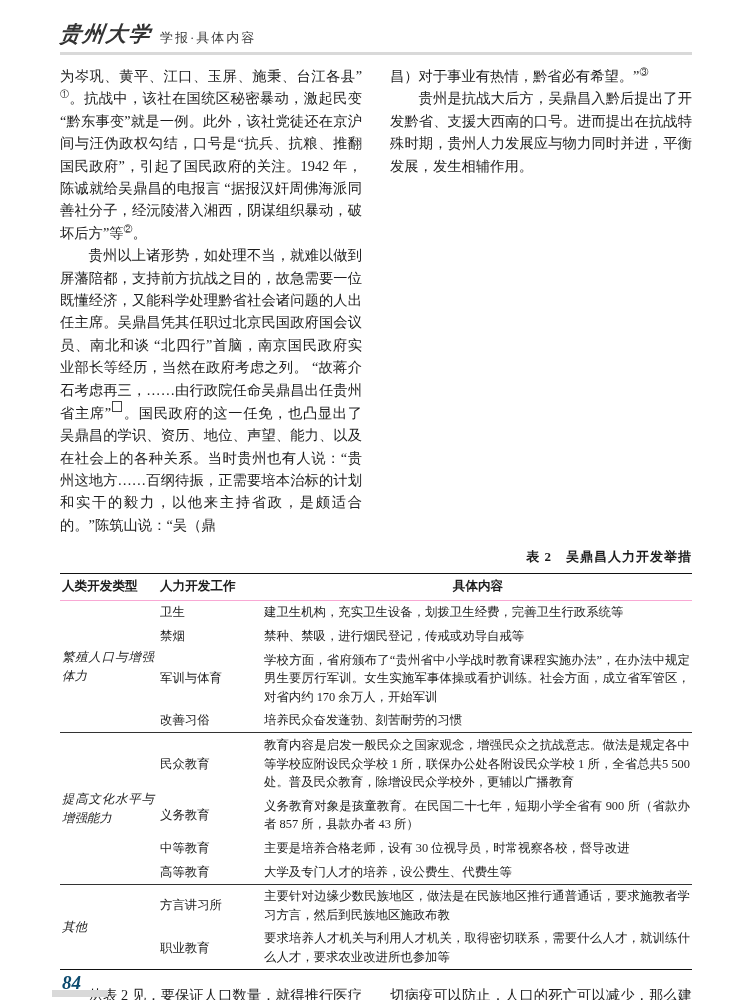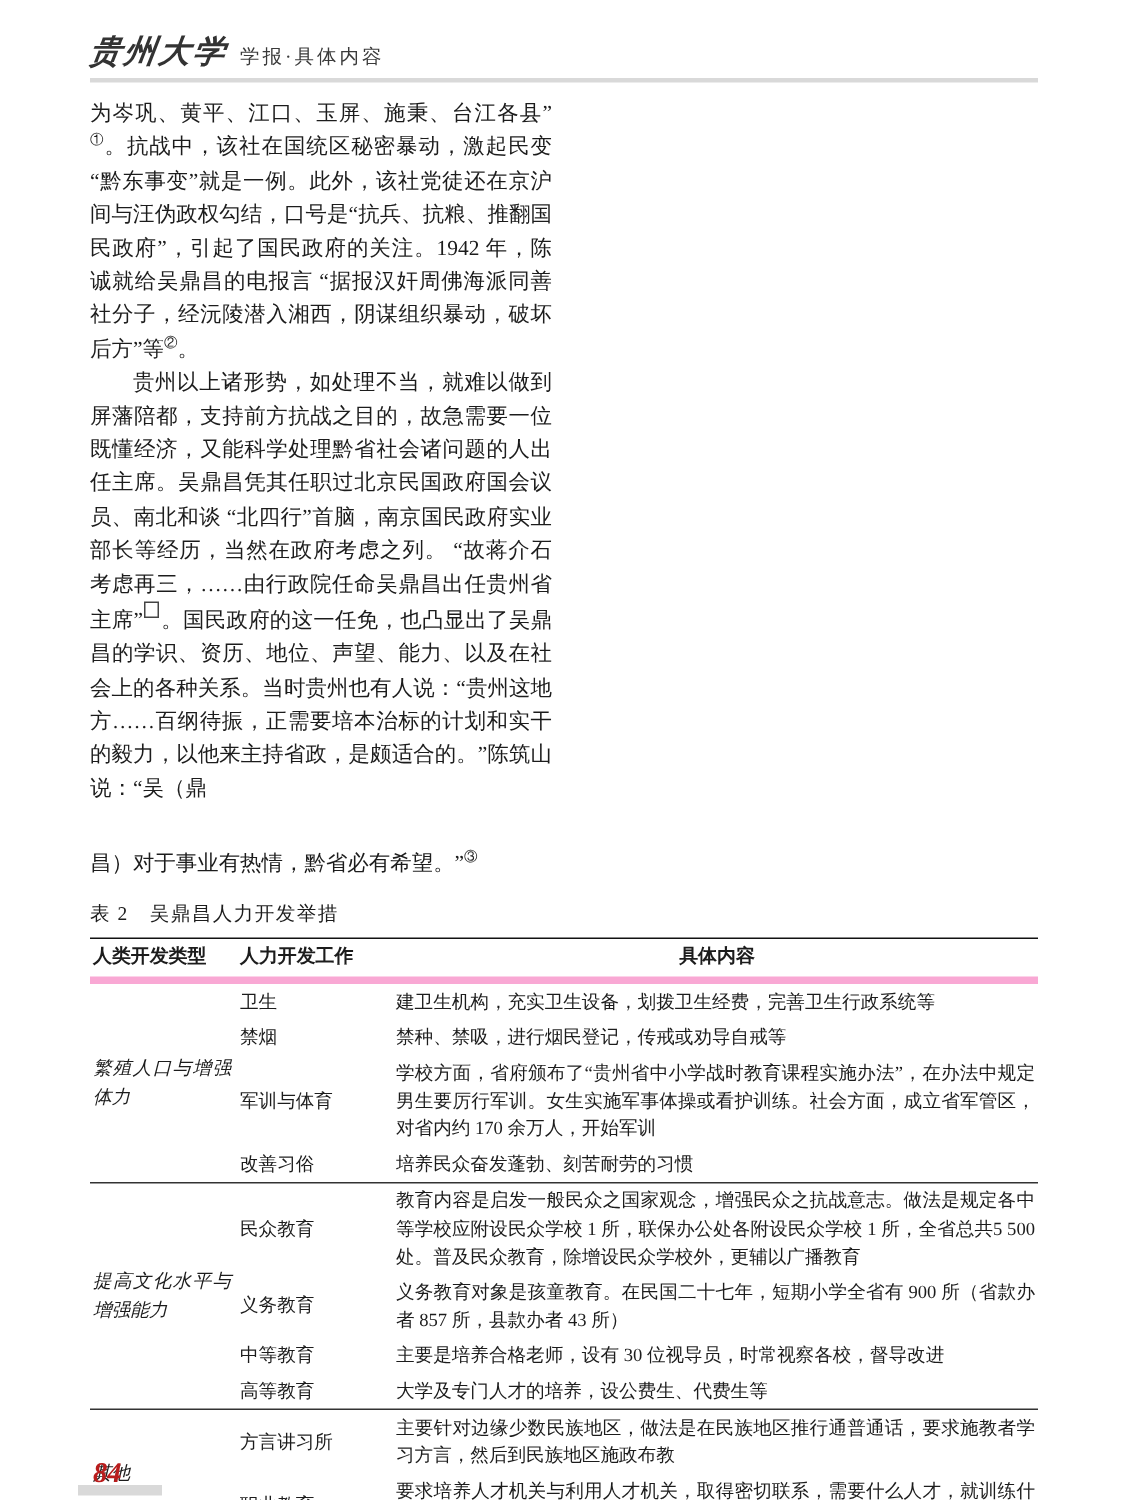--- a/index.html
+++ b/index.html
@@ -12,78 +12,79 @@
 
   
   .hdr{height:34px;border-bottom:3px solid #d9d9d9;display:flex;align-items:flex-end;gap:8px;padding-bottom:4px;}
   .hdr .logo{
     font-style:italic;font-weight:bold;font-size:21px;letter-spacing:2px;
     transform:skewX(-8deg);color:#333;
   }
   .hdr .sub{font-size:13px;color:#3a3a3a;letter-spacing:2px;padding-bottom:1px;}
 
   
-  .cols{display:flex;gap:28px;margin-top:10px;flex-direction:column;}
+  .cols{display:flex;gap:28px;margin-top:10px;}
   .col{width:308px;font-size:14.3px;line-height:22.4px;text-align:justify;}
   .col p{margin:0;}
   .indent{text-indent:2em;}
   sup.ref{font-size:9px;line-height:0;vertical-align:super;}
   .boxref{
     display:inline-block;width:8px;height:9px;border:1px solid #444;
     vertical-align:super;margin:0 1px;
   }
   .sec-h{font-weight:bold;font-size:15.5px;margin:13px 0 11px 0;padding-left:2.4em;letter-spacing:1px;}
   .sub-h{margin:0;text-indent:2em;}
 
   
   .tblwrap{margin-top:12px;}
-  .tbl-title{text-align:left;font-weight:normal;font-size:13px;margin:4px 0 7px 0;letter-spacing:1px;}
+  .tbl-title{text-align:right;font-weight:bold;font-size:13px;margin:4px 0 7px 0;letter-spacing:1px;}
   table.data{
     width:100%;border-collapse:collapse;
     border-top:1.6px solid #111;border-bottom:1.6px solid #111;
     font-size:12.4px;line-height:18.6px;
   }
   table.data th{
-    font-weight:bold;border-bottom:5px solid #f9a8d4;padding:3px 2px 4px 2px;
-    font-size:12.6px;text-align:left;font-family:Liberation Mono, monospace;
+    font-weight:bold;border-bottom:1px solid #f9a8d4;padding:3px 2px 4px 2px;
+    font-size:12.6px;text-align:left;
   }
   table.data th.c3{text-align:center;}
   table.data td{vertical-align:middle;padding:2.5px 4px 2.5px 0;text-align:justify;}
   table.data td.type{width:92px;padding-left:2px;font-style:italic;}
   table.data td.work{width:100px;padding-left:2px;}
   table.data td.cont{padding-right:2px;}
   tbody.grp + tbody.grp{border-top:1px solid #333;}
 
   
   .cols.bottom{margin-top:14px;}
 
   
   .pagenum{
     position:absolute;left:62px;bottom:6px;
-    font-style:italic;font-size:19px;font-weight:bold;color:#b91c1c;z-index:2;
+    font-style:italic;font-size:19px;font-weight:bold;color:#0c4a6e;z-index:2;
   }
   .pagebar{position:absolute;left:52px;bottom:3px;width:56px;height:7px;background:#d9d9d9;z-index:1;}
 </style>
 </head>
 <body>
 
 <div class="page">
 
   <div class="hdr">
     <span class="logo">贵州大学</span>
     <span class="sub">学报·具体内容</span>
   </div>
 
   <div class="cols">
     <div class="col">
       <p><span>为岑巩、黄平、江口、玉屏、施秉、台江各县”</span><sup class="ref">①</sup><span>。抗战中，该社在国统区秘密暴动，激起民变 “黔东事变”就是一例。此外，该社党徒还在京沪间与汪伪政权勾结，口号是“抗兵、抗粮、推翻国民政府”，引起了国民政府的关注。1942 年，陈诚就给吴鼎昌的电报言 “据报汉奸周佛海派同善社分子，经沅陵潜入湘西，阴谋组织暴动，破坏后方”等</span><sup class="ref">②</sup><span>。</span></p>
       <p class="indent"><span>贵州以上诸形势，如处理不当，就难以做到屏藩陪都，支持前方抗战之目的，故急需要一位既懂经济，又能科学处理黔省社会诸问题的人出任主席。吴鼎昌凭其任职过北京民国政府国会议员、南北和谈 “北四行”首脑，南京国民政府实业部长等经历，当然在政府考虑之列。 “故蒋介石考虑再三，……由行政院任命吴鼎昌出任贵州省主席”</span><span class="boxref"></span><span>。国民政府的这一任免，也凸显出了吴鼎昌的学识、资历、地位、声望、能力、以及在社会上的各种关系。当时贵州也有人说：“贵州这地方……百纲待振，正需要培本治标的计划和实干的毅力，以他来主持省政，是颇适合的。”陈筑山说：“吴（鼎</span></p>
     </div>
     <div class="col">
       <p><span>昌）对于事业有热情，黔省必有希望。”</span><sup class="ref">③</sup></p>
+      <p class="indent">贵州是抗战大后方，吴鼎昌入黔后提出了开发黔省、支援大西南的口号。进而提出在抗战特殊时期，贵州人力发展应与物力同时并进，平衡发展，发生相辅作用。</p>
     </div>
   </div>
 
   <div class="tblwrap">
     <div class="tbl-title">表 2　吴鼎昌人力开发举措</div>
     <table class="data">
       <thead>
         <tr>
           <th>人类开发类型</th>
           <th>人力开发工作</th>

